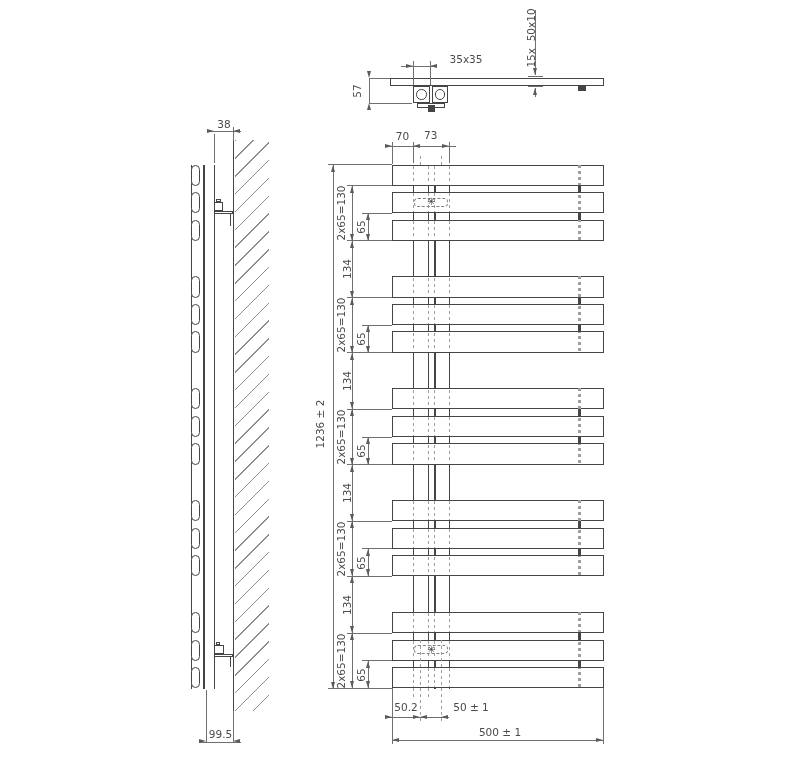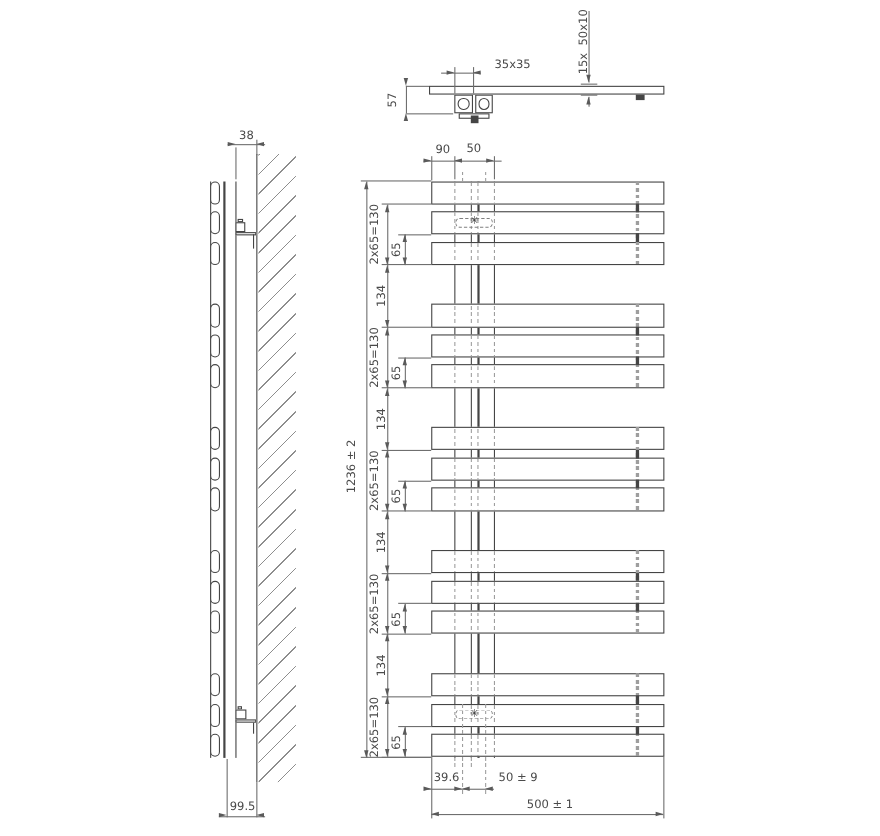--- a/index.html
+++ b/index.html
@@ -218,22 +218,22 @@
         <div class="p lbl h star" style="left: 431.3px; top: 649.88px;">✳</div>
       </div>
 
     <div class="p dl" style="left:385px;top:146px;width:70.5px;height:1px"></div>
     <div class="p dl" style="left:391.7px;top:141.5px;width:1px;height:22px"></div>
     <div class="p dl" style="left:413.3px;top:141.5px;width:1px;height:21px"></div>
     <div class="p dl" style="left:449.2px;top:141.5px;width:1px;height:21px"></div>
     <div class="p ar ar-r" style="left:384.7px;top:143.8px"></div>
     <div class="p ar ar-l" style="left:413.3px;top:143.8px"></div>
     <div class="p ar ar-r" style="left:442.2px;top:143.8px"></div>
-    <div class="p lbl h" style="left:402.5px;top:135.5px">90</div>
-    <div class="p lbl h" style="left:430.8px;top:135px">50</div>
+    <div class="p lbl h" style="left:402.5px;top:135.5px">70</div>
+    <div class="p lbl h" style="left:430.8px;top:135px">73</div>
     <div class="p dashv" style="left:420.2px;top:156px;width:1.1px;height:9px"></div>
     <div class="p dashv" style="left:441.4px;top:156px;width:1.1px;height:9px"></div>
 
     <div class="p dl" style="left:333px;top:164.5px;width:1px;height:524px"></div>
     <div class="p ar ar-u" style="left:330.8px;top:165px"></div>
     <div class="p ar ar-d" style="left:330.8px;top:681.5px"></div>
     <div class="p dl" style="left:328px;top:164.3px;width:63.5px;height:1px"></div>
     <div class="p dl" style="left:328px;top:688px;width:63.5px;height:1px"></div>
     <div class="p lbl v" style="left:320px;top:424px">1236 ± 2</div>
 
@@ -315,20 +315,20 @@
     <div class="p dl" style="left:603px;top:688.3px;width:1px;height:56px"></div>
     <div class="p dashv" style="left:420.2px;top:640px;width:1.1px;height:81.5px"></div>
     <div class="p dashv" style="left:441.4px;top:640px;width:1.1px;height:81.5px"></div>
     <div class="p dashv" style="left:413.3px;top:688.3px;width:1.1px;height:12px"></div>
     <div class="p dashv" style="left:428.1px;top:688.3px;width:1.1px;height:12px"></div>
     <div class="p dl" style="left:385.5px;top:717px;width:63px;height:1px"></div>
     <div class="p ar ar-r" style="left:384.7px;top:714.8px"></div>
     <div class="p ar ar-l" style="left:420.2px;top:714.8px"></div>
     <div class="p ar ar-r" style="left:413.2px;top:714.8px"></div>
     <div class="p ar ar-l" style="left:441.4px;top:714.8px"></div>
-    <div class="p lbl h" style="left:406px;top:707px">39.6</div>
-    <div class="p lbl h" style="left:471px;top:707px">50 ± 9</div>
+    <div class="p lbl h" style="left:406px;top:707px">50.2</div>
+    <div class="p lbl h" style="left:471px;top:707px">50 ± 1</div>
     <div class="p dl" style="left:391.7px;top:740.3px;width:211.5px;height:1px"></div>
     <div class="p ar ar-l" style="left:392.2px;top:738.1px"></div>
     <div class="p ar ar-r" style="left:596.2px;top:738.1px"></div>
     <div class="p lbl h" style="left:500px;top:732px">500 ± 1</div>
   </div>
 </div>
 
 </body></html>

